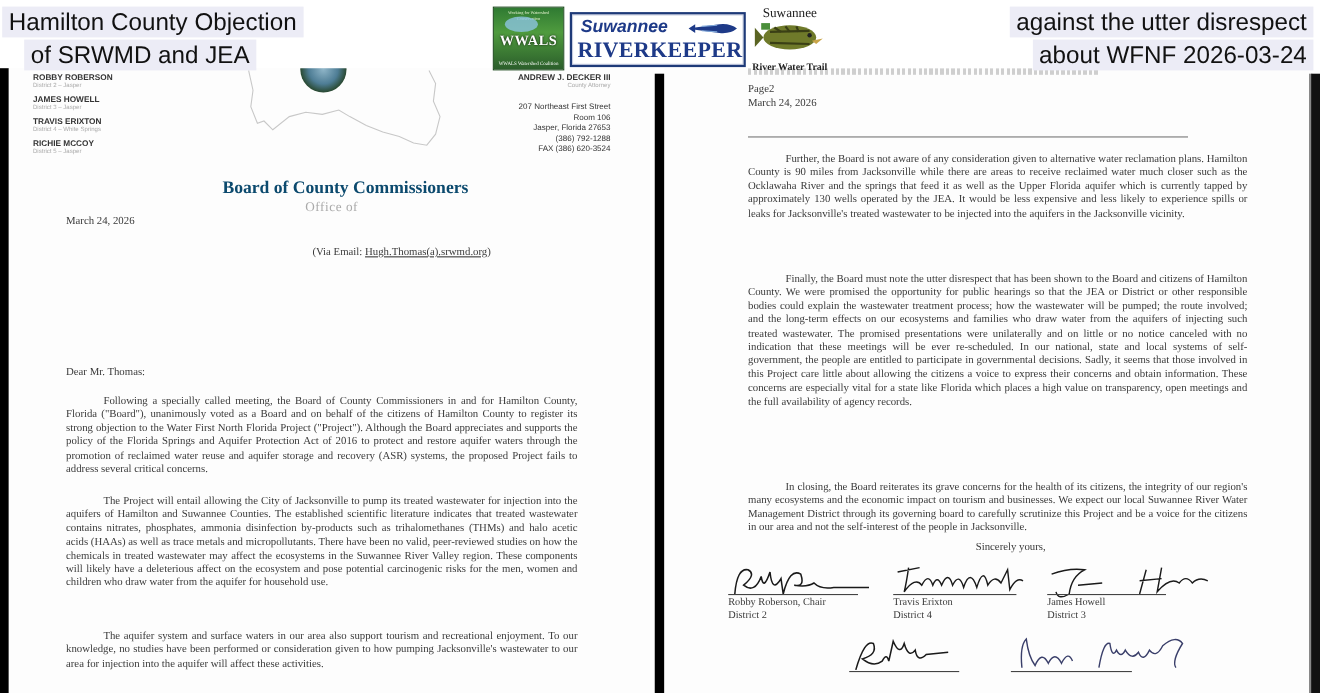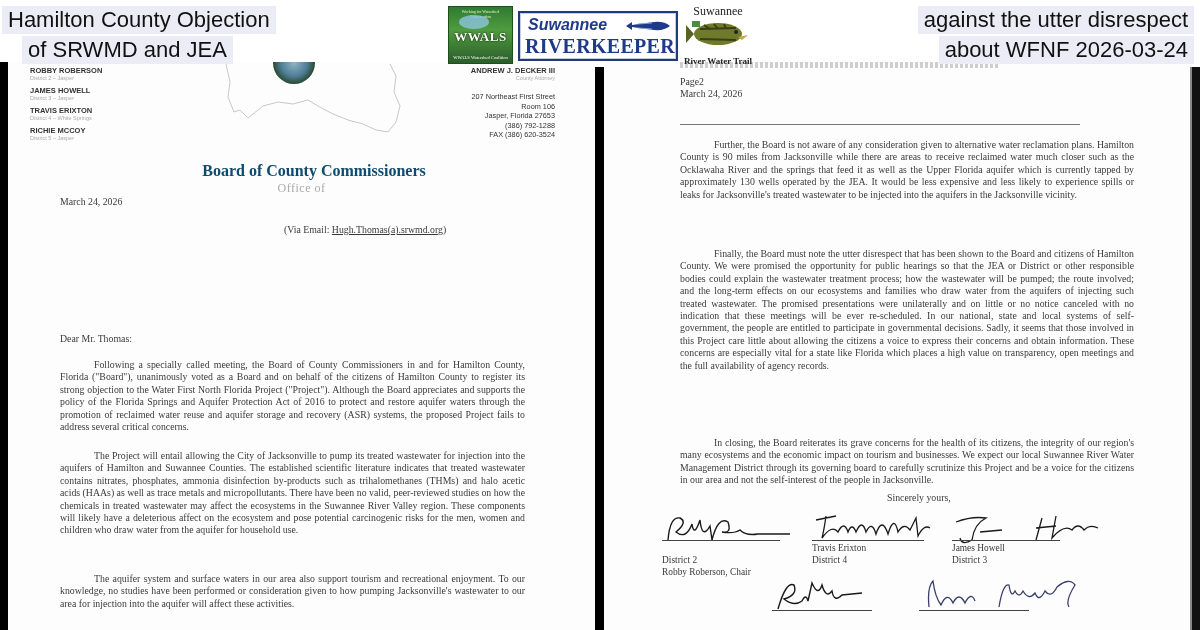--- a/index.html
+++ b/index.html
@@ -212,21 +212,21 @@
   <p class="para p2-para2">Finally, the Board must note the utter disrespect that has been shown to the Board and citizens of Hamilton County. We were promised the opportunity for public hearings so that the JEA or District or other responsible bodies could explain the wastewater treatment process; how the wastewater will be pumped; the route involved; and the long-term effects on our ecosystems and families who draw water from the aquifers of injecting such treated wastewater. The promised presentations were unilaterally and on little or no notice canceled with no indication that these meetings will be ever re-scheduled. In our national, state and local systems of self-government, the people are entitled to participate in governmental decisions. Sadly, it seems that those involved in this Project care little about allowing the citizens a voice to express their concerns and obtain information. These concerns are especially vital for a state like Florida which places a high value on transparency, open meetings and the full availability of agency records.</p>
   <p class="para p2-para3">In closing, the Board reiterates its grave concerns for the health of its citizens, the integrity of our region's many ecosystems and the economic impact on tourism and businesses. We expect our local Suwannee River Water Management District through its governing board to carefully scrutinize this Project and be a voice for the citizens in our area and not the self-interest of the people in Jacksonville.</p>
 
   <div class="txt p2-closing">Sincerely yours,</div>
 
   <div class="sig-block sig1">
     <svg class="sig-img" style="left:0;top:0;" viewBox="0 0 140 34">
       <path d="M6 30 Q8 6 18 8 Q26 12 14 22 Q24 30 30 14 Q32 28 38 10 Q40 30 48 16 L50 30 Q56 6 66 12 Q70 24 60 22 Q72 24 78 20 Q84 26 96 24 L128 24" fill="none" stroke="#1a1a1a" stroke-width="1.4"></path>
     </svg>
     <div class="sig-line" style="left:0;top:30px;width:118px;"></div>
-    <div class="sig-name" style="left:0;top:33px;margin-top:24px;">Robby Roberson, Chair</div>
+    <div class="sig-name" style="left:0;top:33px;">Robby Roberson, Chair</div>
     <div class="sig-name" style="left:0;top:45px;">District 2</div>
   </div>
 
   <div class="sig-block sig2">
     <svg class="sig-img" style="left:0;top:0;" viewBox="0 0 140 34">
       <path d="M4 10 L24 6 M14 6 Q12 20 10 28 Q20 14 26 22 Q32 10 36 22 Q40 12 44 22 Q50 8 54 22 Q60 10 64 24 Q70 6 76 24 Q82 4 86 22 Q92 12 98 20 L104 8 L106 26 Q112 14 118 18" fill="none" stroke="#1a1a1a" stroke-width="1.3"></path>
     </svg>
     <div class="sig-line" style="left:0;top:30px;width:112px;"></div>
     <div class="sig-name" style="left:0;top:33px;">Travis Erixton</div>
     <div class="sig-name" style="left:0;top:45px;">District 4</div>

